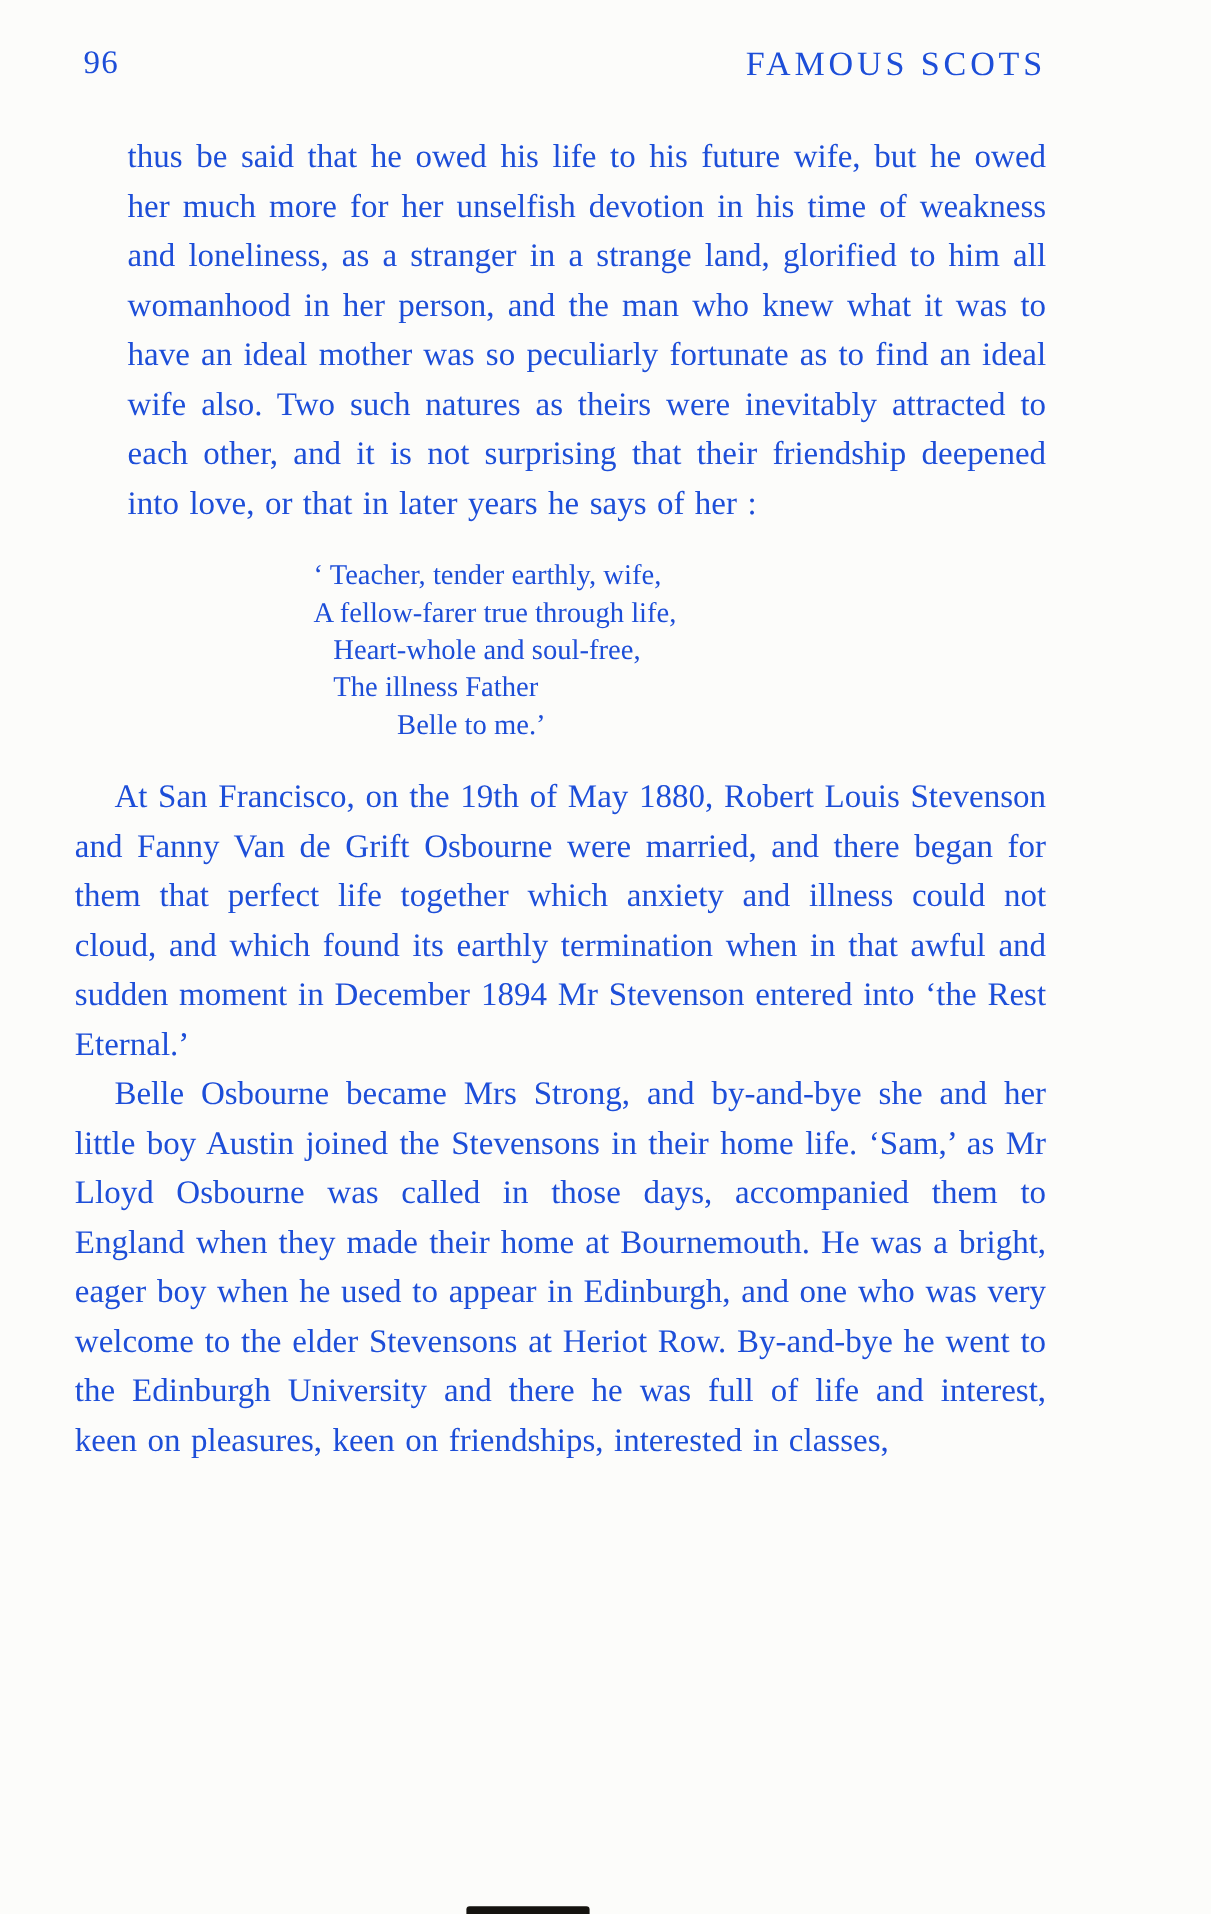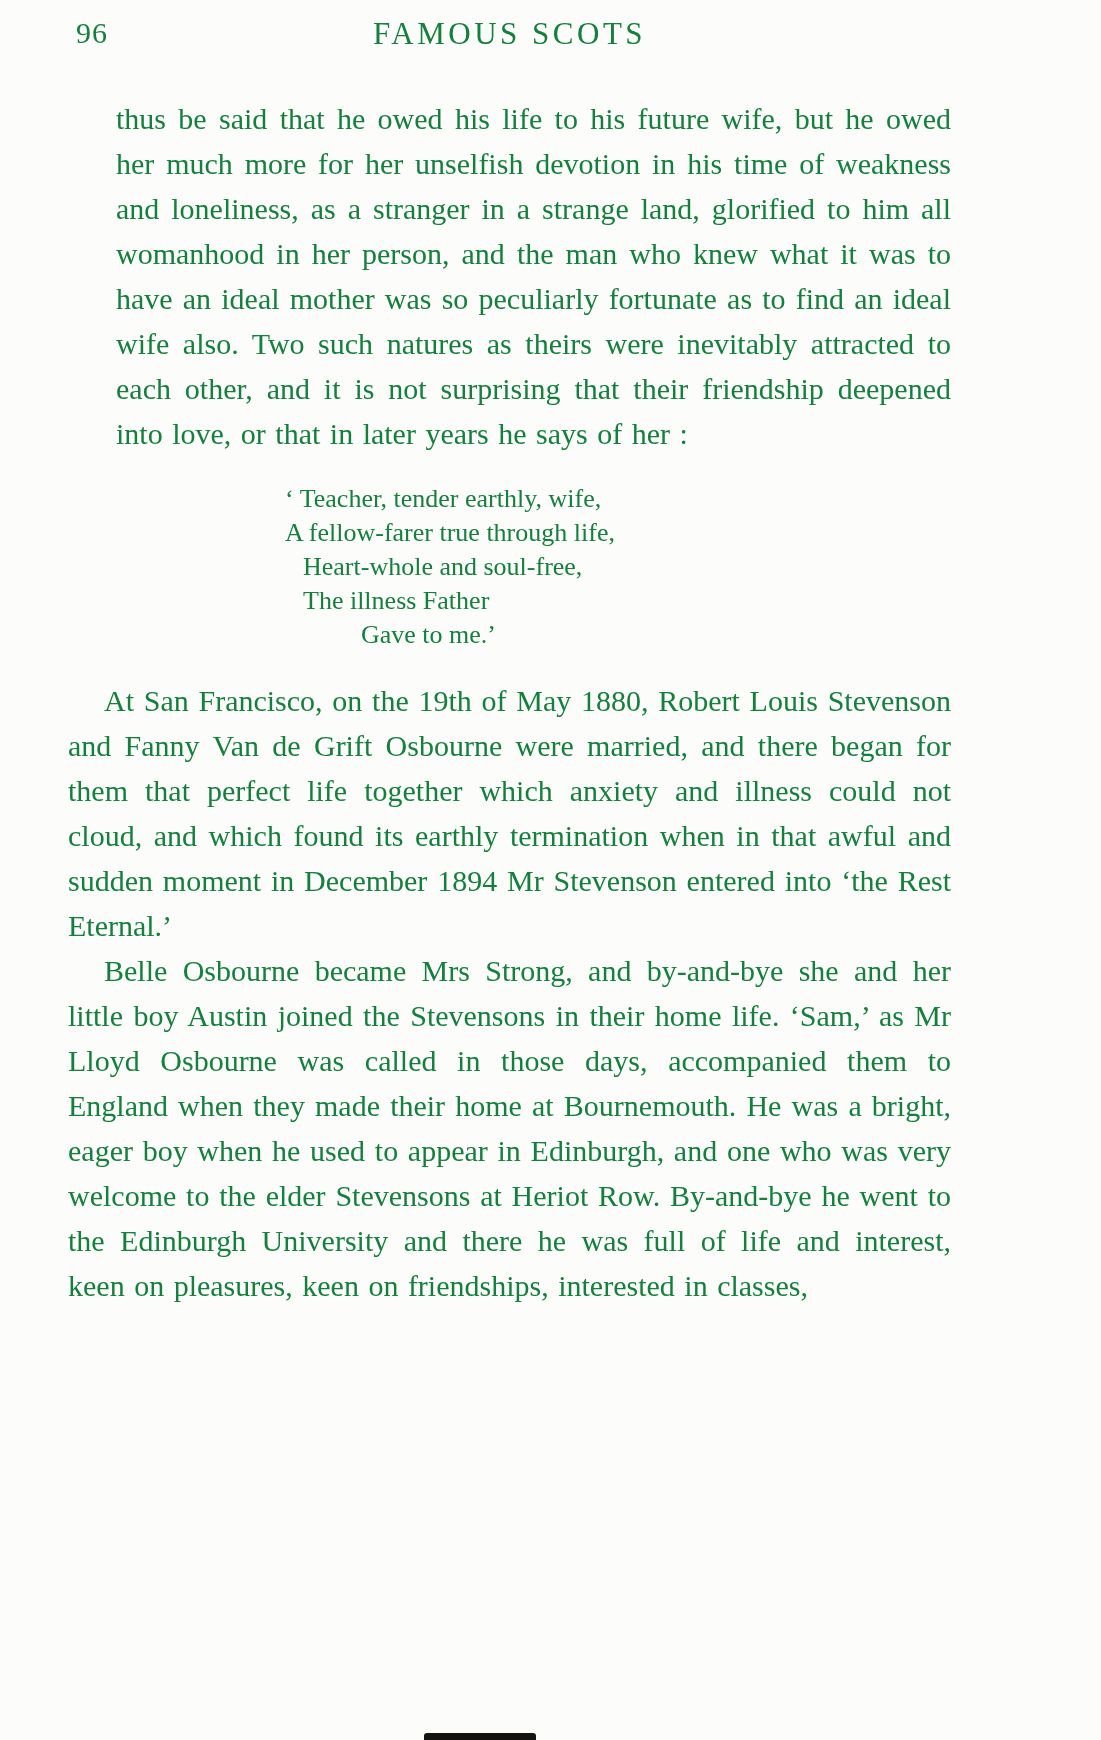--- a/index.html
+++ b/index.html
@@ -6,41 +6,41 @@
     margin: 0;
     padding: 0;
     background: #e8e8e6;
   }
   .page {
     position: relative;
     width: 1101px;
     height: 1740px;
     margin: 0 auto;
     background: #fcfcfa;
-    color: #15803d;
+    color: #1d4ed8;
     font-family: "Liberation Serif", "DejaVu Serif", serif;
     overflow: hidden;
     box-sizing: border-box;
-    padding: 16px 150px 0 68px;
+    padding: 40px 150px 0 68px;
   }
   .page-header {
     position: relative;
     height: 46px;
     margin-bottom: 34px;
   }
   .page-number {
     position: absolute;
     left: 8px;
     top: 0;
     font-size: 30px;
     letter-spacing: 1px;
   }
   .running-title {
     display: block;
-    text-align: center;
+    text-align: right;
     font-size: 31px;
     letter-spacing: 3.5px;
     font-variant: normal;
   }
   .body-par {
     margin: 0;
     font-size: 30px;
     line-height: 45px;
     text-align: justify;
     text-justify: inter-word;
@@ -78,21 +78,21 @@
 
   <main>
 
     <p class="body-par no-indent">thus be said that he owed his life to his future wife, but he owed her much more for her unselfish devotion in his time of weakness and loneliness, as a stranger in a strange land, glorified to him all womanhood in her person, and the man who knew what it was to have an ideal mother was so peculiarly fortunate as to find an ideal wife also. Two such natures as theirs were inevitably attracted to each other, and it is not surprising that their friendship deepened into love, or that in later years he says of her :</p>
 
     <div class="poem">
       <div class="poem-line">‘ Teacher, tender earthly, wife,</div>
       <div class="poem-line">A fellow-farer true through life,</div>
       <div class="poem-line shift-small">Heart-whole and soul-free,</div>
       <div class="poem-line shift-small">The illness Father</div>
-      <div class="poem-line shift-large">Gave to me.’</div>
+      <div class="poem-line shift-large">Belle to me.’</div>
     </div>
 
     <p class="body-par indent">At San Francisco, on the 19th of May 1880, Robert Louis Stevenson and Fanny Van de Grift Osbourne were married, and there began for them that perfect life together which anxiety and illness could not cloud, and which found its earthly termination when in that awful and sudden moment in December 1894 Mr Stevenson entered into ‘the Rest Eternal.’</p>
 
     <p class="body-par indent">Belle Osbourne became Mrs Strong, and by-and-bye she and her little boy Austin joined the Stevensons in their home life.  ‘Sam,’ as Mr Lloyd Osbourne was called in those days, accompanied them to England when they made their home at Bournemouth.  He was a bright, eager boy when he used to appear in Edinburgh, and one who was very welcome to the elder Stevensons at Heriot Row.  By-and-bye he went to the Edinburgh University and there he was full of life and interest, keen on pleasures, keen on friendships, interested in classes,</p>
 
   </main>
 
   <div class="scan-artifact"></div>
 

